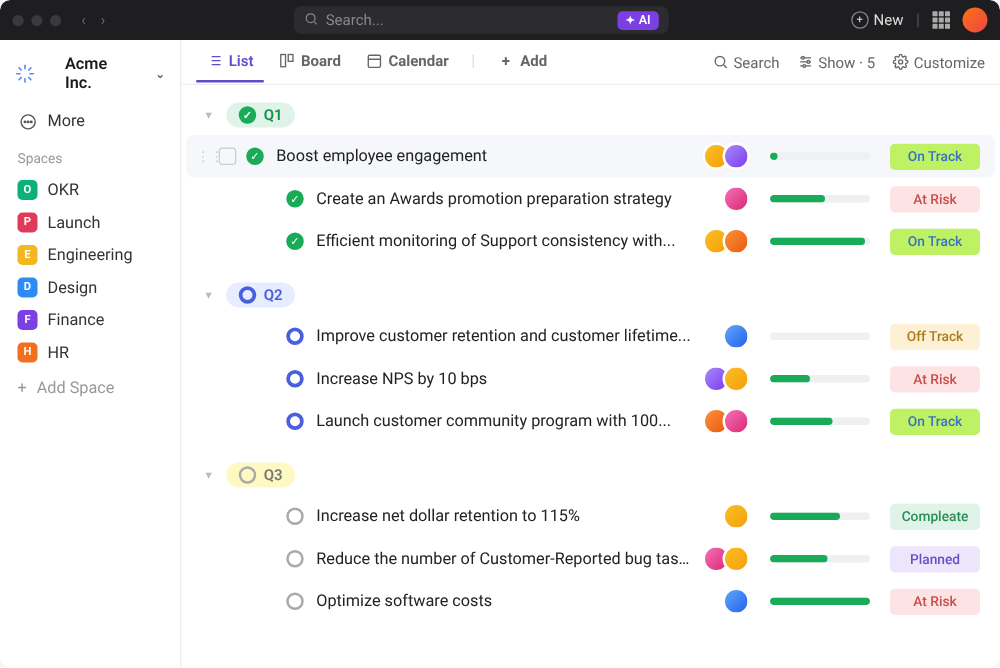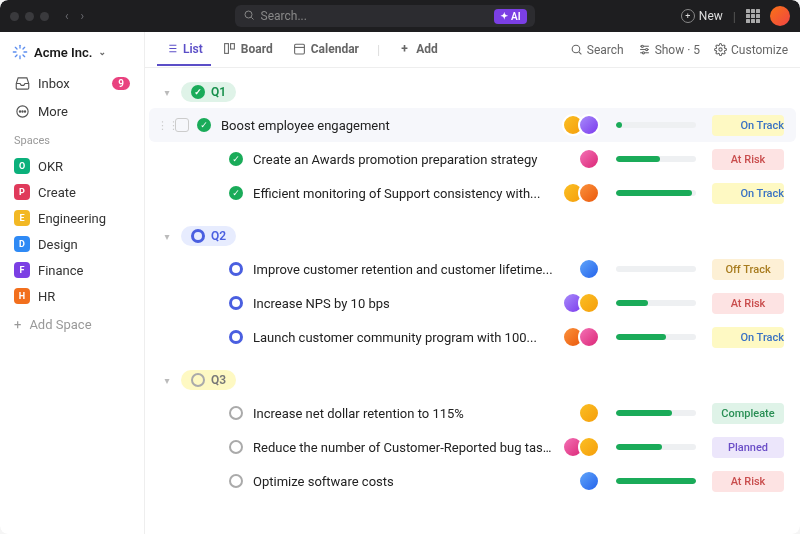--- a/index.html
+++ b/index.html
@@ -18,21 +18,21 @@
 .top-right { margin-left: auto; display: flex; align-items: center; gap: 10px; color: #ccc; }
 .new-btn { display: flex; align-items: center; gap: 4px; font-size: 12px; color: #ddd; }
 .plus-circ { width: 14px; height: 14px; border: 1px solid #888; border-radius: 50%; display: flex; align-items: center; justify-content: center; font-size: 9px; }
 .grid-icon { width: 14px; height: 14px; display: grid; grid-template-columns: 1fr 1fr 1fr; grid-template-rows: 1fr 1fr 1fr; gap: 1px; }
 .grid-icon span { background: #aaa; border-radius: 0.5px; }
 .avatar-top { width: 20px; height: 20px; border-radius: 50%; background: linear-gradient(135deg,#f97316,#ef4444); }
 
 
 .body { display: flex; flex: 1; min-height: 0; }
 .sidebar { width: 145px; border-right: 1px solid #eee; padding: 8px 8px; display: flex; flex-direction: column; gap: 2px; }
-.ws-header { display: flex; align-items: center; gap: 6px; padding: 4px 4px 8px; font-weight: 600; font-size: 13px; }
+.ws-header { display: flex; align-items: center; gap: 24px; padding: 4px 4px 8px; font-weight: 600; font-size: 13px; }
 .ws-logo { width: 16px; height: 16px; display: flex; align-items: center; justify-content: center; }
 .ws-logo svg { width: 16px; height: 16px; }
 .chev { font-size: 9px; color: #666; }
 .side-item { display: flex; align-items: center; gap: 8px; padding: 5px 6px; border-radius: 6px; color: #333; font-size: 13px; }
 .side-item .ico { width: 16px; height: 16px; display: flex; align-items: center; justify-content: center; color: #555; }
 .badge { margin-left: auto; background: #e9427f; color: #fff; font-size: 10px; border-radius: 10px; padding: 1px 6px; font-weight: 600; }
 .section-label { font-size: 11px; color: #999; padding: 8px 6px 4px; }
 .space-item { display: flex; align-items: center; gap: 8px; padding: 5px 6px; font-size: 13px; color: #333; border-radius: 6px; }
 .space-sq { width: 16px; height: 16px; border-radius: 4px; display: flex; align-items: center; justify-content: center; color: #fff; font-size: 9px; font-weight: 700; }
 .folder-item { display: flex; align-items: center; gap: 8px; padding: 5px 6px 5px 20px; font-size: 13px; border-radius: 6px; background: #e9e7fb; color: #5b4ec7; margin: 1px 0;}
@@ -66,21 +66,21 @@
 .chk { width: 14px; height: 14px; border: 1.5px solid #ccc; border-radius: 3px; visibility: hidden; }
 .task-row.hovered .chk { visibility: visible; }
 .task-indent { width: 24px; flex-shrink: 0; }
 .task-name { flex: 1; font-size: 13px; color: #222; white-space: nowrap; overflow: hidden; text-overflow: ellipsis; padding-left: 2px;}
 .assignees { display: flex; }
 .av { width: 22px; height: 22px; border-radius: 50%; border: 2px solid #fff; margin-left: -6px; background-size: cover; }
 .av:first-child { margin-left: 0; }
 .progress { width: 80px; height: 6px; background: #eef0f2; border-radius: 3px; overflow: hidden; margin: 0 8px; }
 .progress-fill { height: 100%; background: #1aab59; border-radius: 3px; }
 .status-chip { width: 72px; text-align: center; font-size: 11px; padding: 4px 0; border-radius: 4px; font-weight: 500; }
-.st-ontrack { background: #fef9c3; color: #3a72c4; text-align: right; }
+.st-ontrack { background: #bef264; color: #3a72c4; }
 .st-atrisk { background: #fde3e3; color: #c94d4d; }
 .st-offtrack { background: #fdf0d5; color: #a87c1f; }
 .st-complete { background: #dff3e8; color: #2a8f55; }
 .st-planned { background: #ece6fb; color: #6b4ec7; }
 
 
 .c1{background:linear-gradient(135deg,#fbbf24,#f59e0b);} .c2{background:linear-gradient(135deg,#a78bfa,#7c3aed);} .c3{background:linear-gradient(135deg,#60a5fa,#2563eb);} .c4{background:linear-gradient(135deg,#f472b6,#db2777);} .c6{background:linear-gradient(135deg,#fb923c,#ea580c);}
 </style>
 </head>
 <body>
@@ -146,48 +146,38 @@
               </g>
             </svg>
         </span>
         <span>Acme Inc.</span>
         <span class="chev">⌄</span>
       </div>
 
       <div class="side-item">
         <span class="ico">
             <svg width="15" height="15" viewBox="0 0 24 24" fill="none" stroke="currentColor" stroke-width="1.8">
-              <path d="M22 12h-6l-2 3h-4l-2-3H2"></path>
-              <path d="M5 3h14l3 9v7a2 2 0 0 1-2 2H4a2 2 0 0 1-2-2v-7z"></path>
-            </svg>
-          </span>
-        <span>Inbox</span>
-        <span class="badge">9</span>
-      </div>
-      <div class="side-item">
-        <span class="ico">
-            <svg width="15" height="15" viewBox="0 0 24 24" fill="none" stroke="currentColor" stroke-width="1.8">
               <circle cx="12" cy="12" r="9"></circle>
               <circle cx="8" cy="12" r="1" fill="currentColor"></circle>
               <circle cx="12" cy="12" r="1" fill="currentColor"></circle>
               <circle cx="16" cy="12" r="1" fill="currentColor"></circle>
             </svg>
           </span>
         <span>More</span>
       </div>
 
       <div class="section-label">Spaces</div>
       <div id="spaces-list">
           <div class="space-item">
             <span class="space-sq" style="background:#0bb07b">O</span>
             <span>OKR</span>
           </div>
           <div class="space-item">
             <span class="space-sq" style="background:#e03a5b">P</span>
-            <span>Create</span>
+            <span>Launch</span>
           </div>
           <div class="space-item">
             <span class="space-sq" style="background:#f2b824">E</span>
             <span>Engineering</span>
           </div>
           <div class="space-item">
             <span class="space-sq" style="background:#2f8af5">D</span>
             <span>Design</span>
           </div>
           <div class="space-item">

